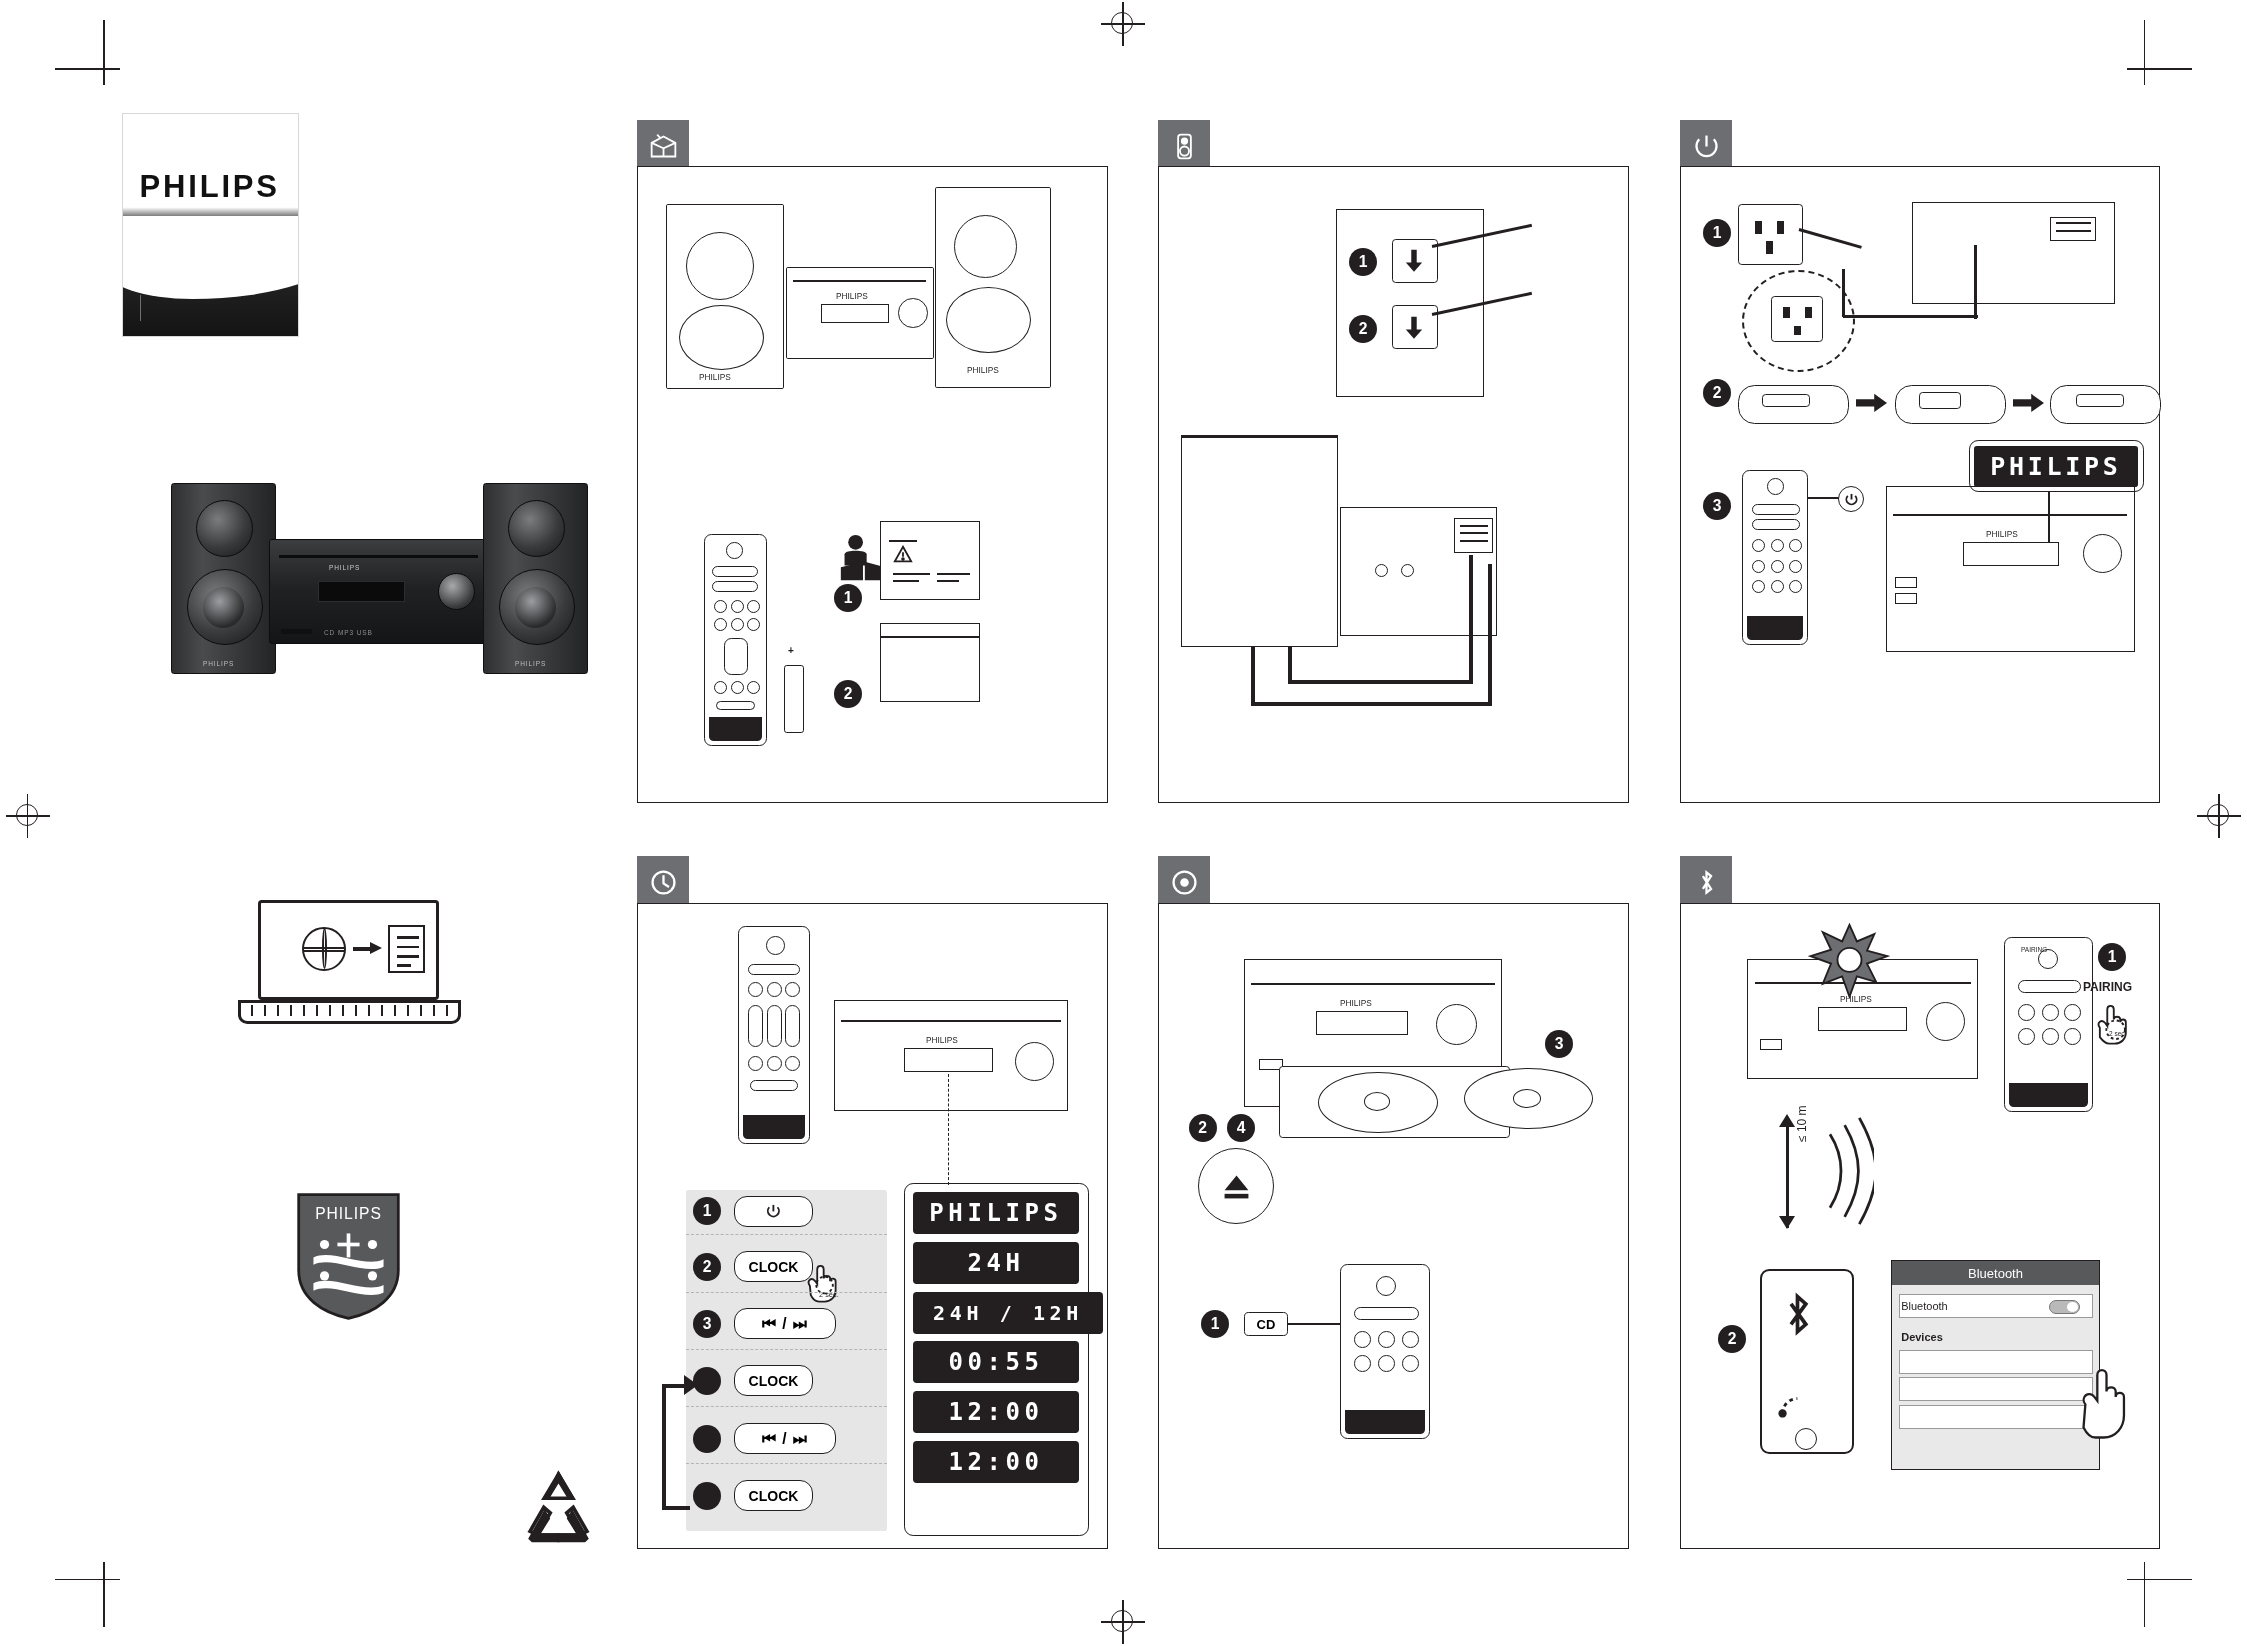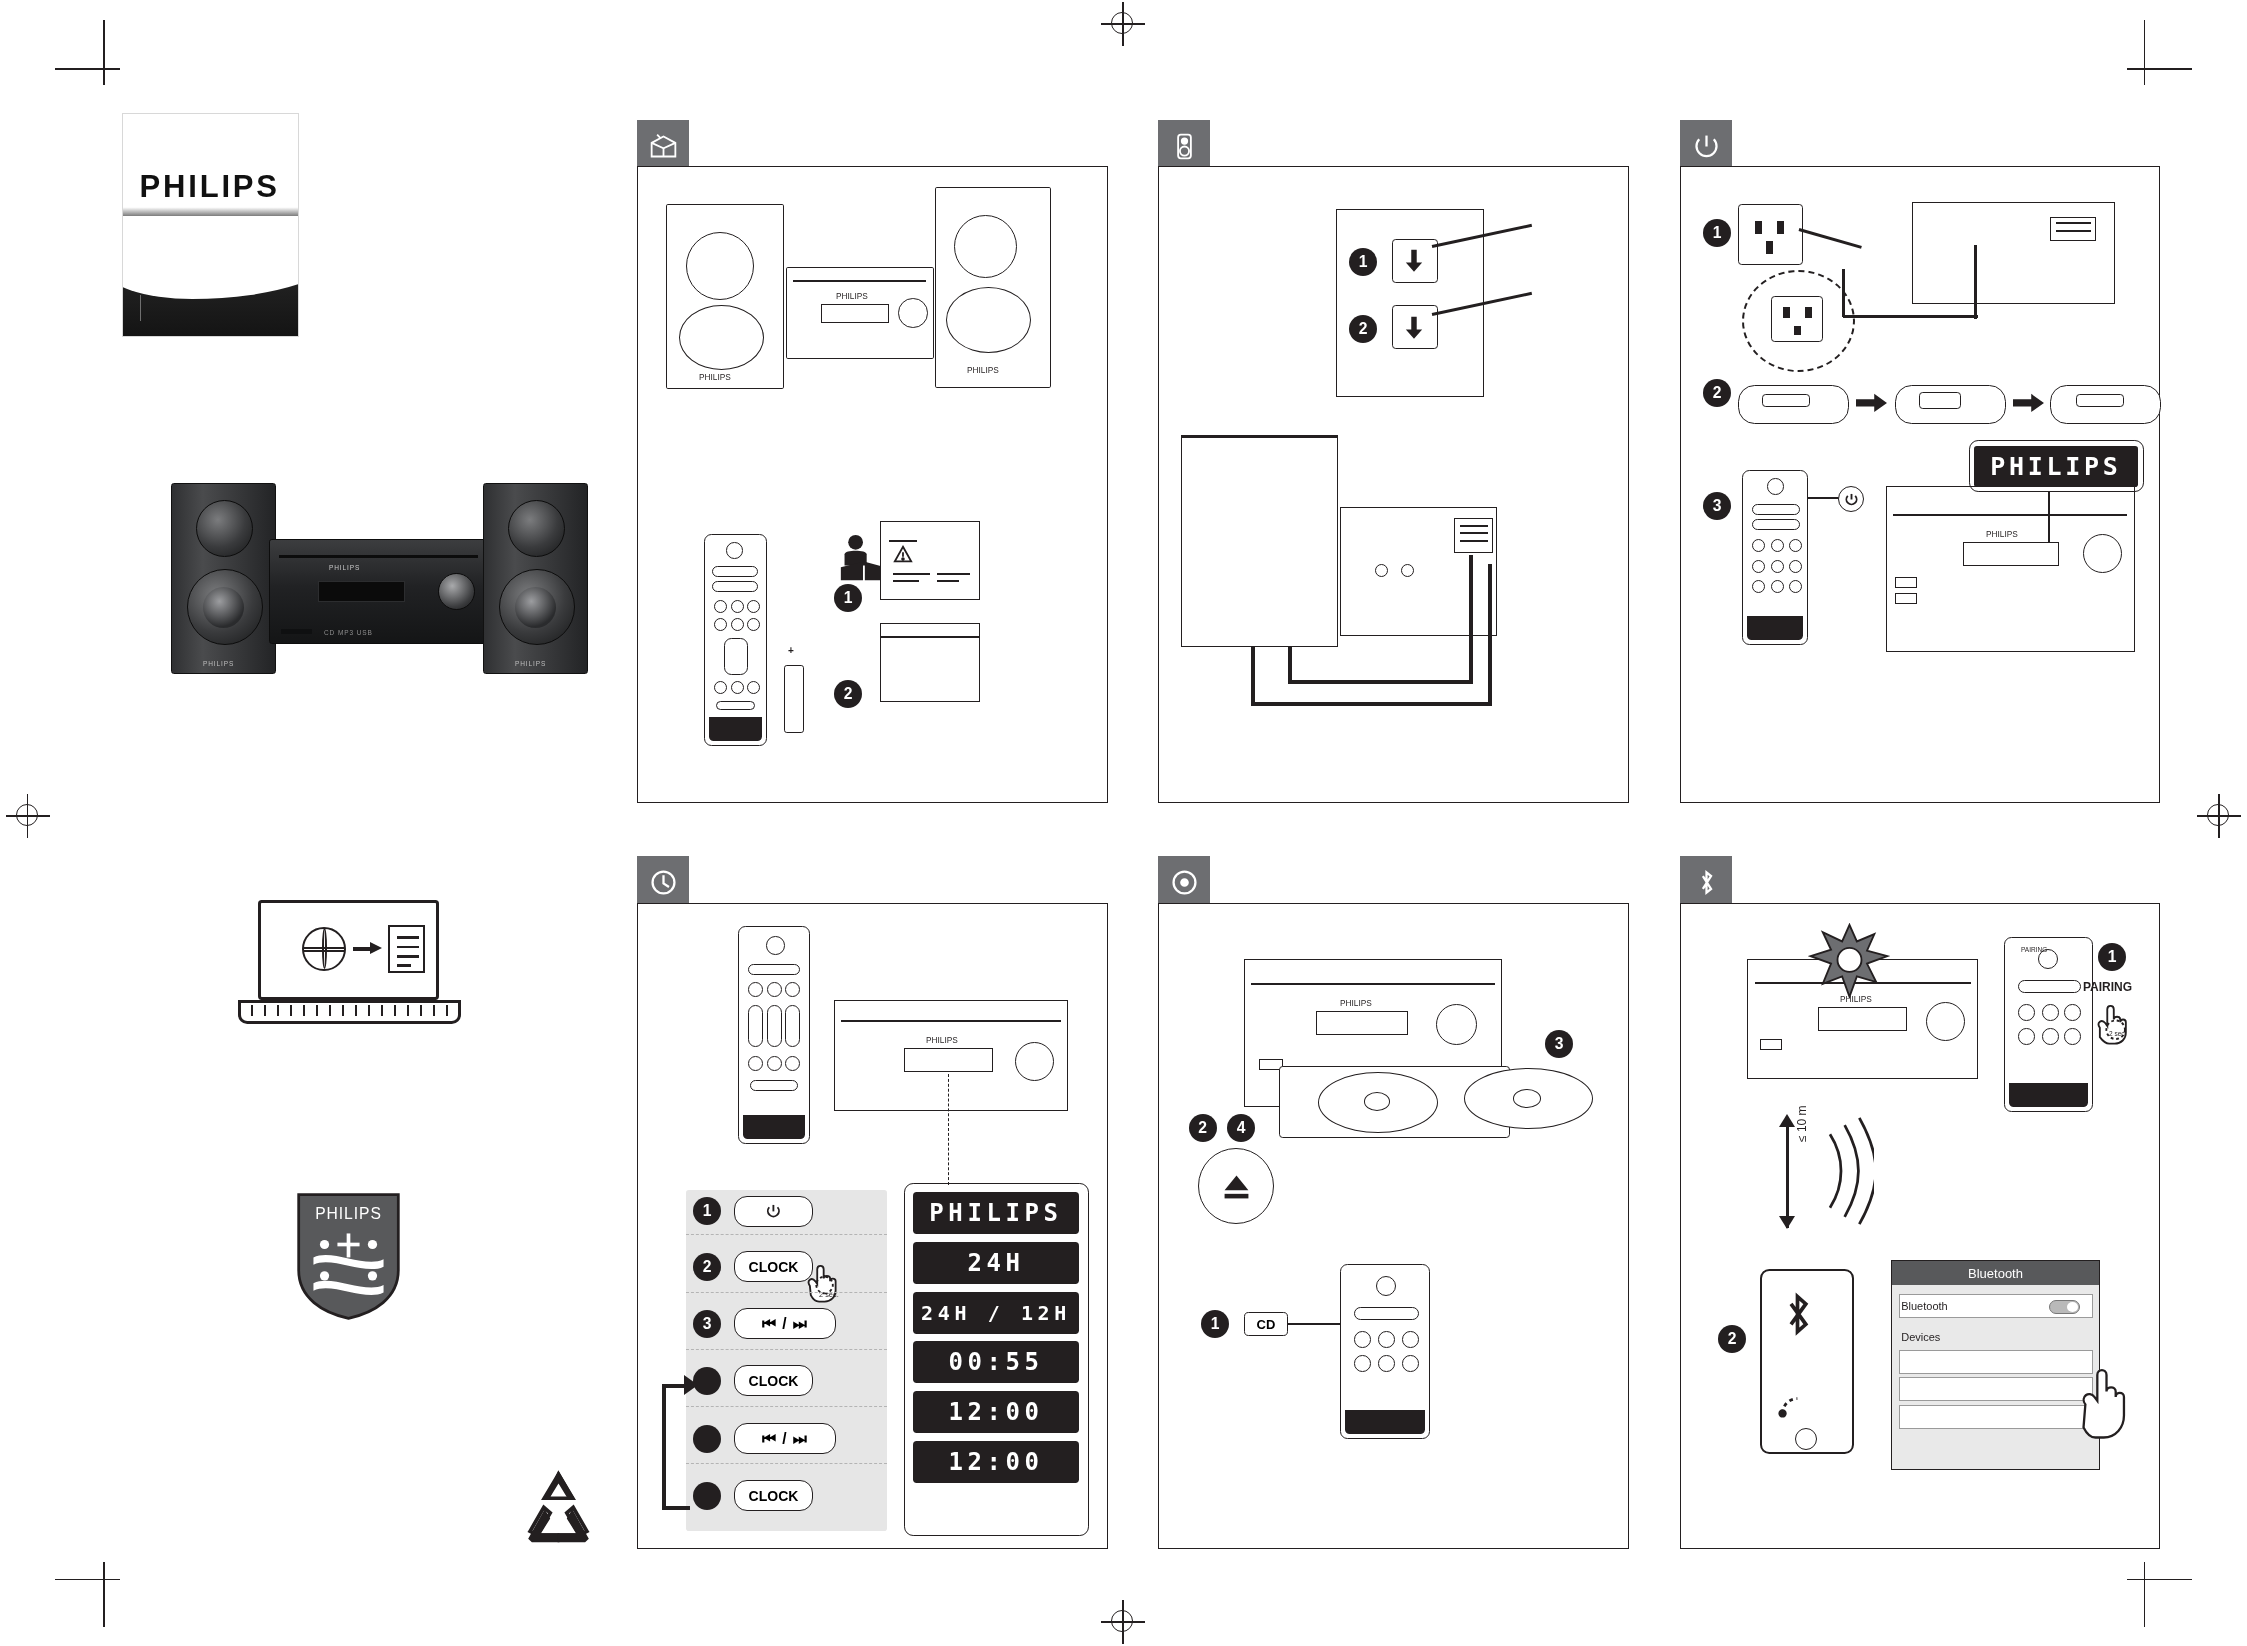--- a/index.html
+++ b/index.html
@@ -864,21 +864,21 @@
     <div class="keycap" style="left:96px;top:576px;width:79px;height:31px;font-size:14px;">CLOCK</div>
 
     <div class="ln" style="left:24px;top:480px;width:3.7px;height:126px;"></div>
     <div class="ln" style="left:24px;top:602px;width:28px;height:3.7px;"></div>
     <div class="ln" style="left:24px;top:480px;width:28px;height:3.7px;"></div>
     <div style="position:absolute;left:46px;top:471px;width:0;height:0;border-left:14.8px solid #231f20;border-top:10px solid transparent;border-bottom:10px solid transparent;"></div>
 
     <div class="lcd-frame" style="left:266px;top:279px;width:185px;height:353px;"></div>
     <div class="lcdrow" style="left:275px;top:288px;width:166px;height:42px;font-size:24px;">PHILIPS</div>
     <div class="lcdrow" style="left:275px;top:338px;width:166px;height:42px;font-size:24px;">24H</div>
-    <div class="lcdrow" style="left:275px;top:388px;width:166px;height:42px;font-size:20px;">24H / 12H</div>
+    <div class="lcdrow" style="left:275px;top:388px;width:190px;height:42px;font-size:20px;">24H / 12H</div>
     <div class="lcdrow" style="left:275px;top:437px;width:166px;height:42px;font-size:24px;">00:55</div>
     <div class="lcdrow" style="left:275px;top:487px;width:166px;height:42px;font-size:24px;">12:00</div>
     <div class="lcdrow" style="left:275px;top:537px;width:166px;height:42px;font-size:24px;">12:00</div>
   </div>
 
   <div class="panel-tab" style="left:1158px;top:856px;">
     <svg viewBox="0 0 34 34" fill="none" stroke="#fff" stroke-width="2.5">
       <circle cx="17" cy="17" r="12"></circle>
       <circle cx="17" cy="17" r="3.5" fill="#fff"></circle>
     </svg>
@@ -995,21 +995,21 @@
         </svg>
       </div>
       <div class="outline" style="left:33px;top:157px;width:22px;height:22px;border-radius:50%;"></div>
     </div>
 
     <div class="bt-dialog" style="left:210px;top:356px;width:209px;height:210px;">
       <div class="title">Bluetooth</div>
       <div class="white-row" style="left:7.4px;top:33px;right:7.4px;width:194px;height:24px;"></div>
       <div class="rowlabel" style="top:39px;">Bluetooth</div>
       <div class="sw" style="left:157px;top:39px;"></div>
-      <div class="rowlabel" style="top:70px;">Devices</div>
+      <div class="rowlabel" style="top:70px;font-weight:bold;">Devices</div>
       <div class="white-row" style="left:7.4px;top:89px;width:194px;height:24px;"></div>
       <div class="white-row" style="left:7.4px;top:116px;width:194px;height:24px;"></div>
       <div class="white-row" style="left:7.4px;top:144px;width:194px;height:24px;"></div>
     </div>
 
     <div style="position:absolute;left:386px;top:460px;width:68px;height:79px;">
       <svg viewBox="0 0 74 86" fill="#fff" stroke="#231f20" stroke-width="2.5">
         <path d="M20 44 c-6 -8 4 -16 10 -8 l3 4 V12 c0 -7 10 -7 10 0 v18 c0 -6 10 -6 10 0 v6 c0 -6 9 -6 9 0 v20 c0 13 -9 24 -22 24 h-9 c-6 0 -10 -5 -13 -11 Z"></path>
       </svg>
     </div>

